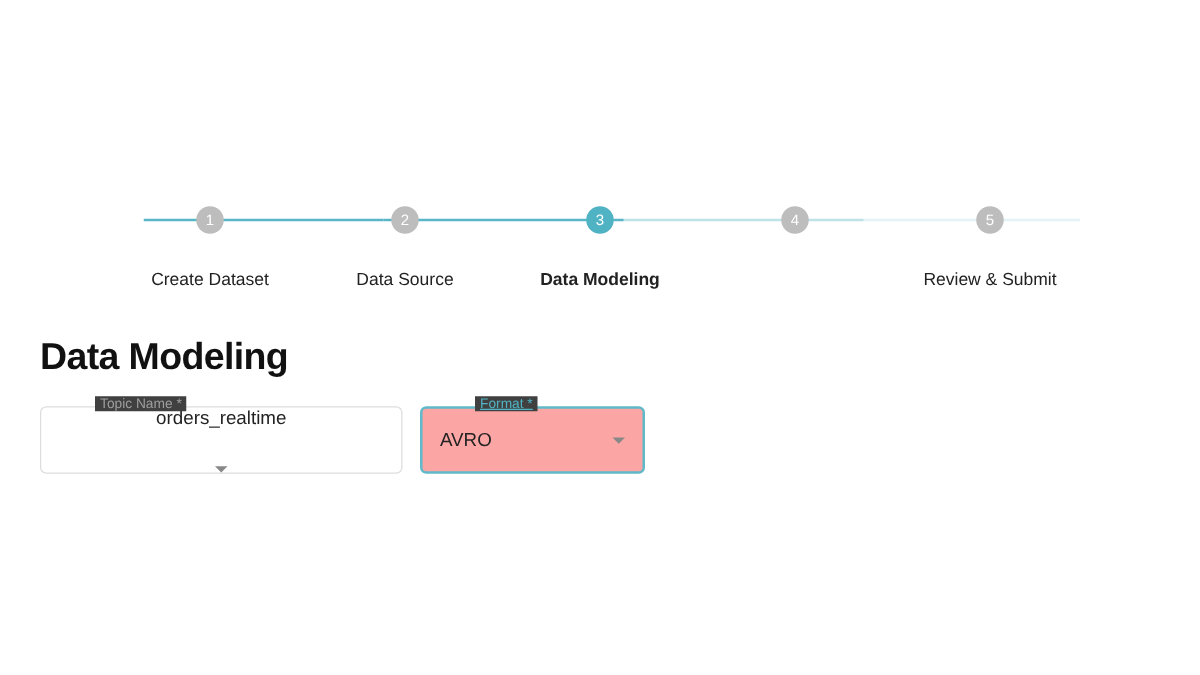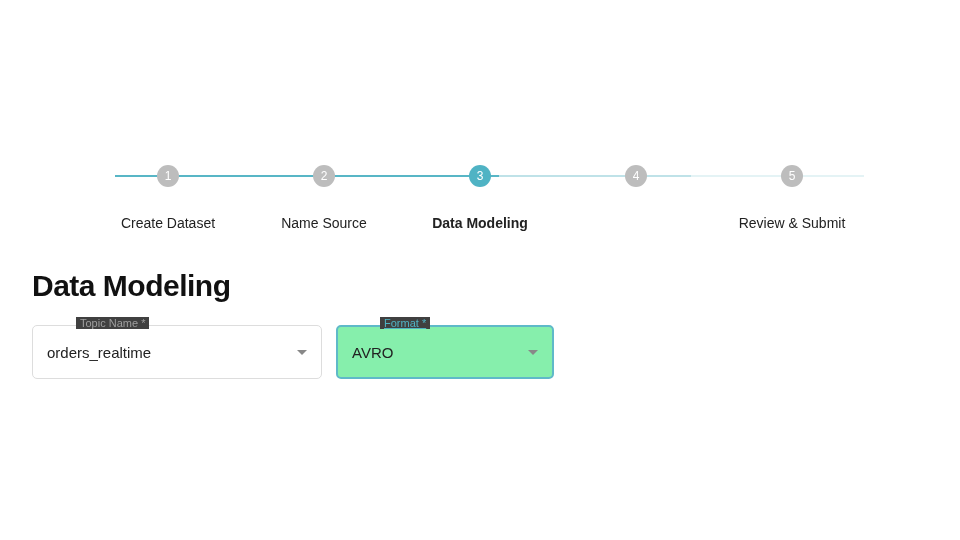--- a/index.html
+++ b/index.html
@@ -83,25 +83,25 @@
     border-radius: 5px;
     height: 54px;
     display: flex;
     align-items: center;
     justify-content: space-between;
     padding: 0 14px;
     font-size: 15px;
     color: #222;
     background: #fff;
   }
-  .field-box.topic { width: 290px; }
+  .field-box.topic { width: 290px; flex-direction: column; }
   .field-box.format {
-    width: 218px;
+    width: 180px;
     border: 2px solid #5fb9c9;
-    background: #86efac;
+    background: #fca5a5;
   }
   .caret {
     width: 0; height: 0;
     border-left: 5px solid transparent;
     border-right: 5px solid transparent;
     border-top: 5px solid #888;
   }
 </style>
 </head>
 <body>
@@ -111,21 +111,21 @@
   <div class="connector" style="left:32%; width:20%; background:#58b6c6;"></div>
   <div class="connector" style="left:52%; width:20%; background:#bfe2e8;"></div>
   <div class="connector" style="left:72%; width:18%; background:#e4f3f5;"></div>
 
   <div class="step">
     <div class="step-circle inactive">1</div>
     <div class="step-label">Create Dataset</div>
   </div>
   <div class="step">
     <div class="step-circle inactive">2</div>
-    <div class="step-label">Name Source</div>
+    <div class="step-label">Data Source</div>
   </div>
   <div class="step">
     <div class="step-circle active">3</div>
     <div class="step-label bold">Data Modeling</div>
   </div>
   <div class="step">
     <div class="step-circle inactive">4</div>
   </div>
   <div class="step">
     <div class="step-circle inactive">5</div>

